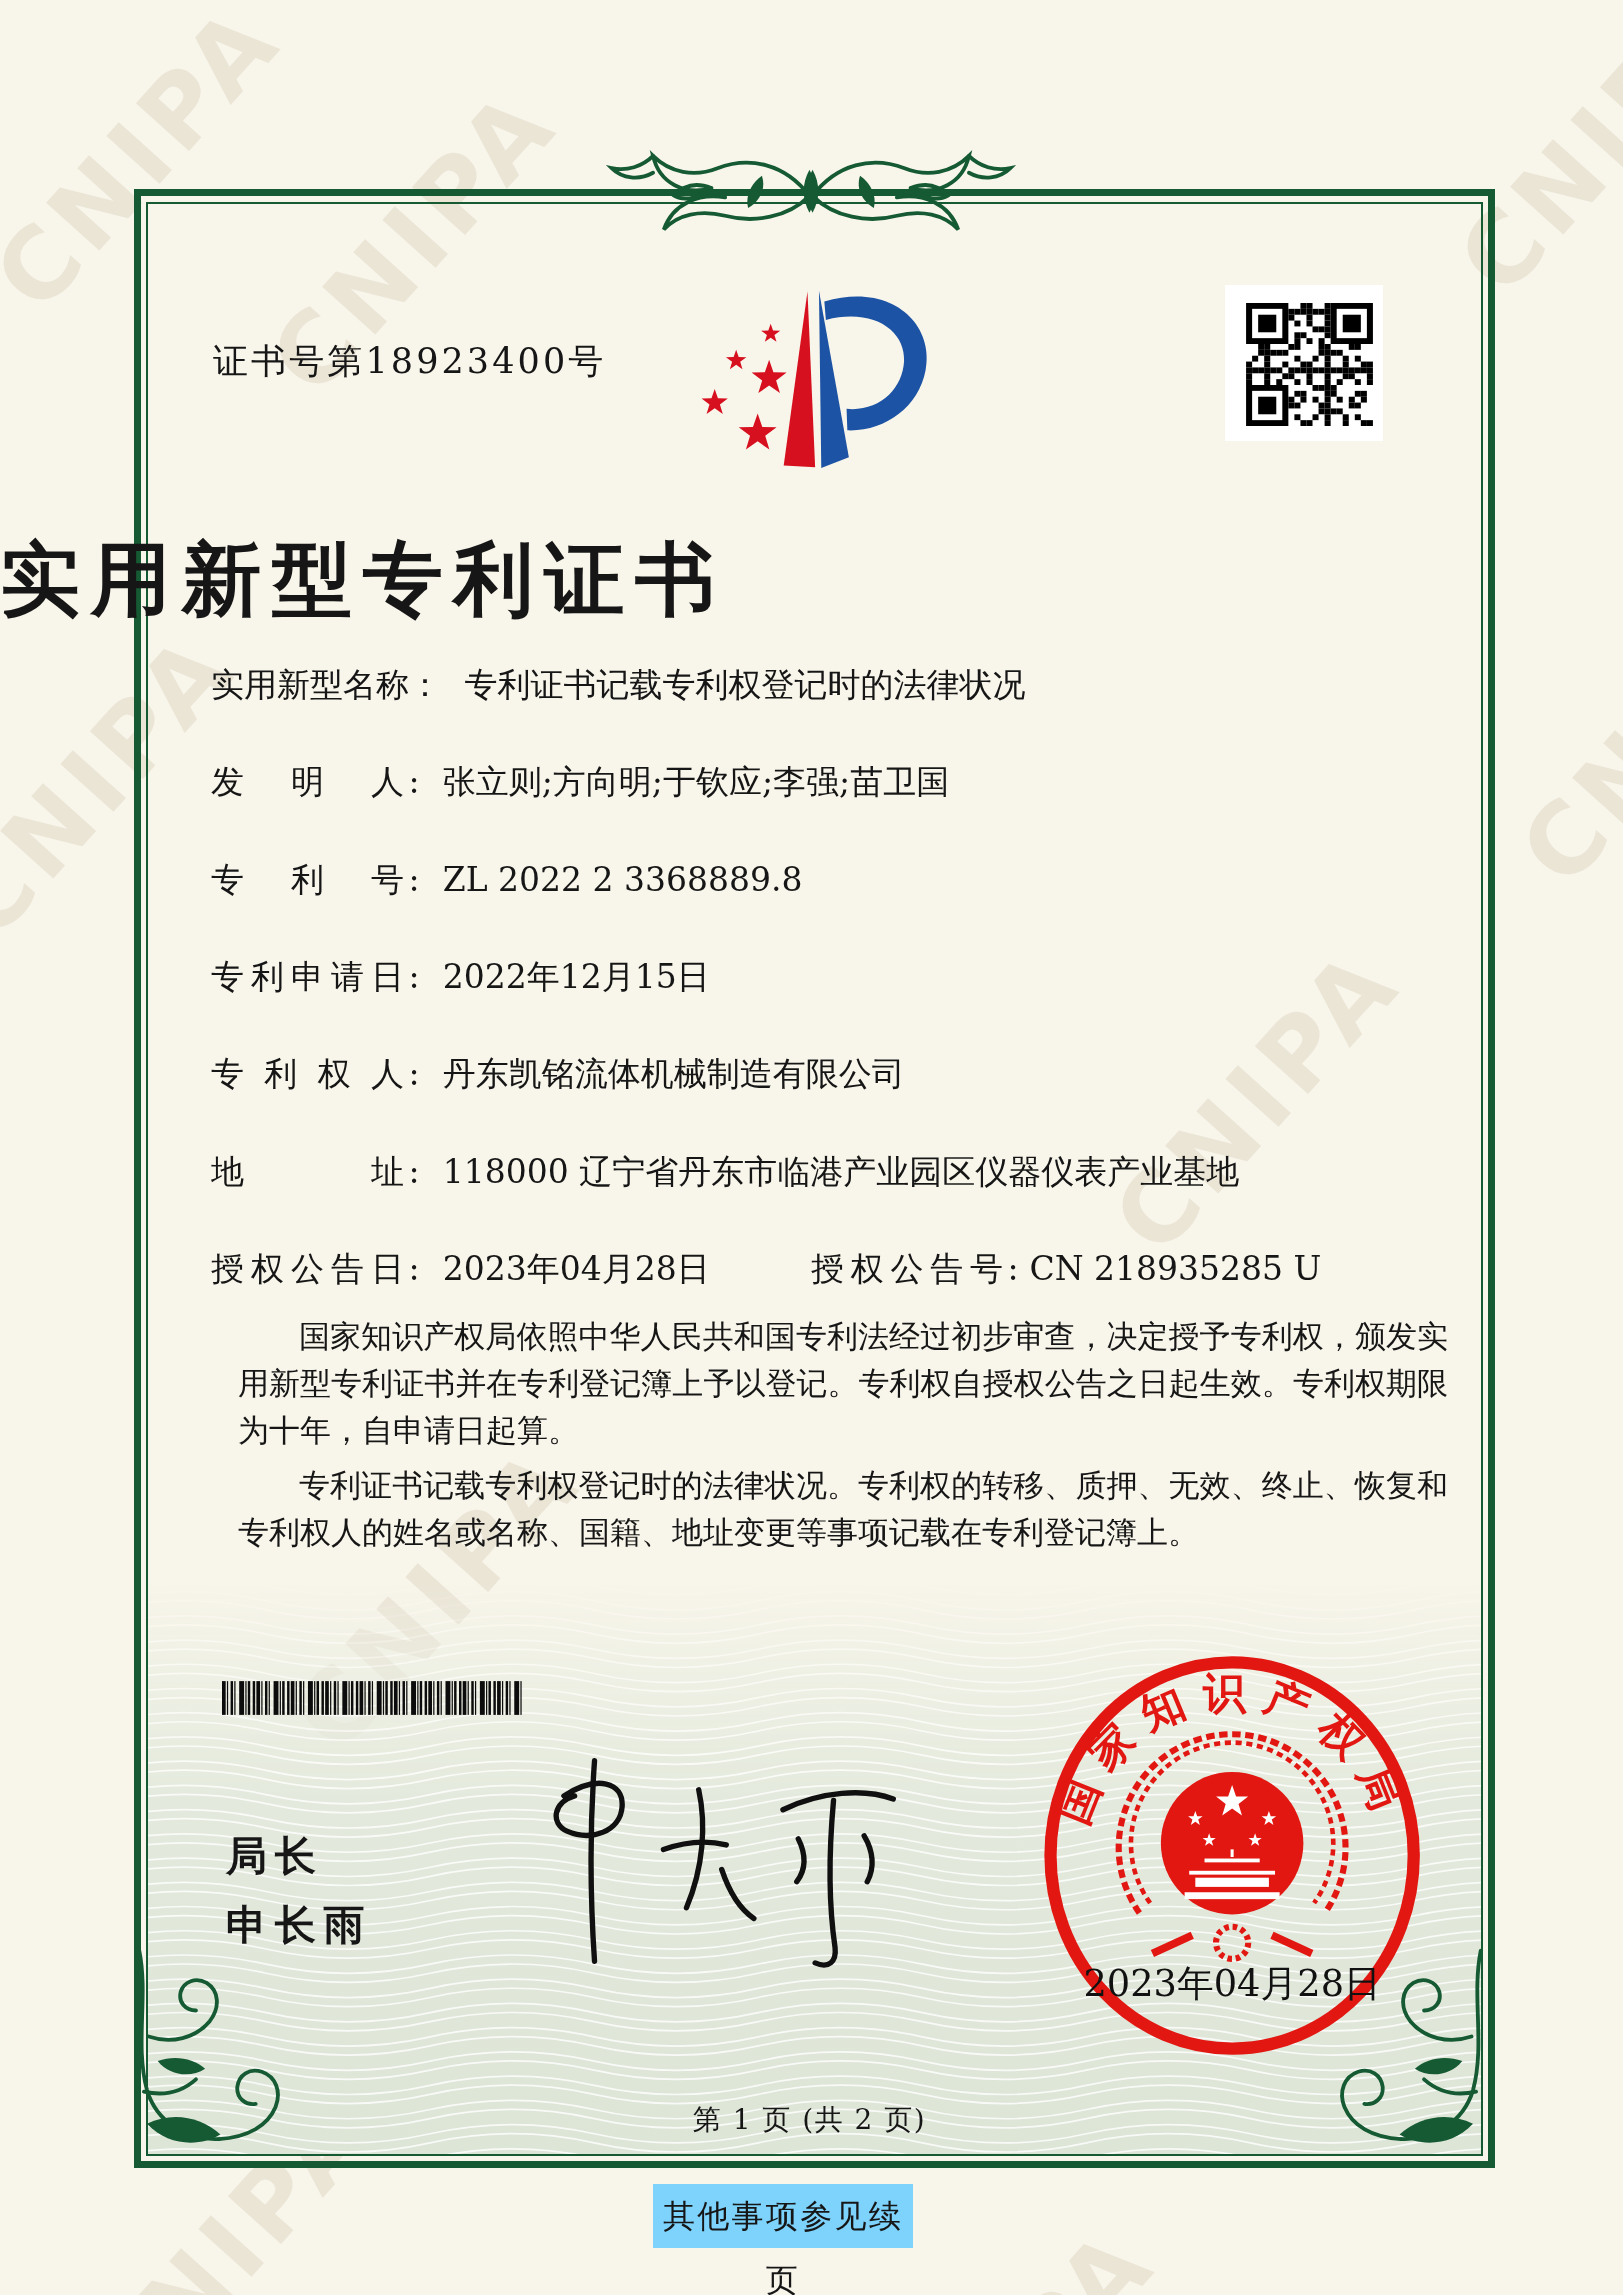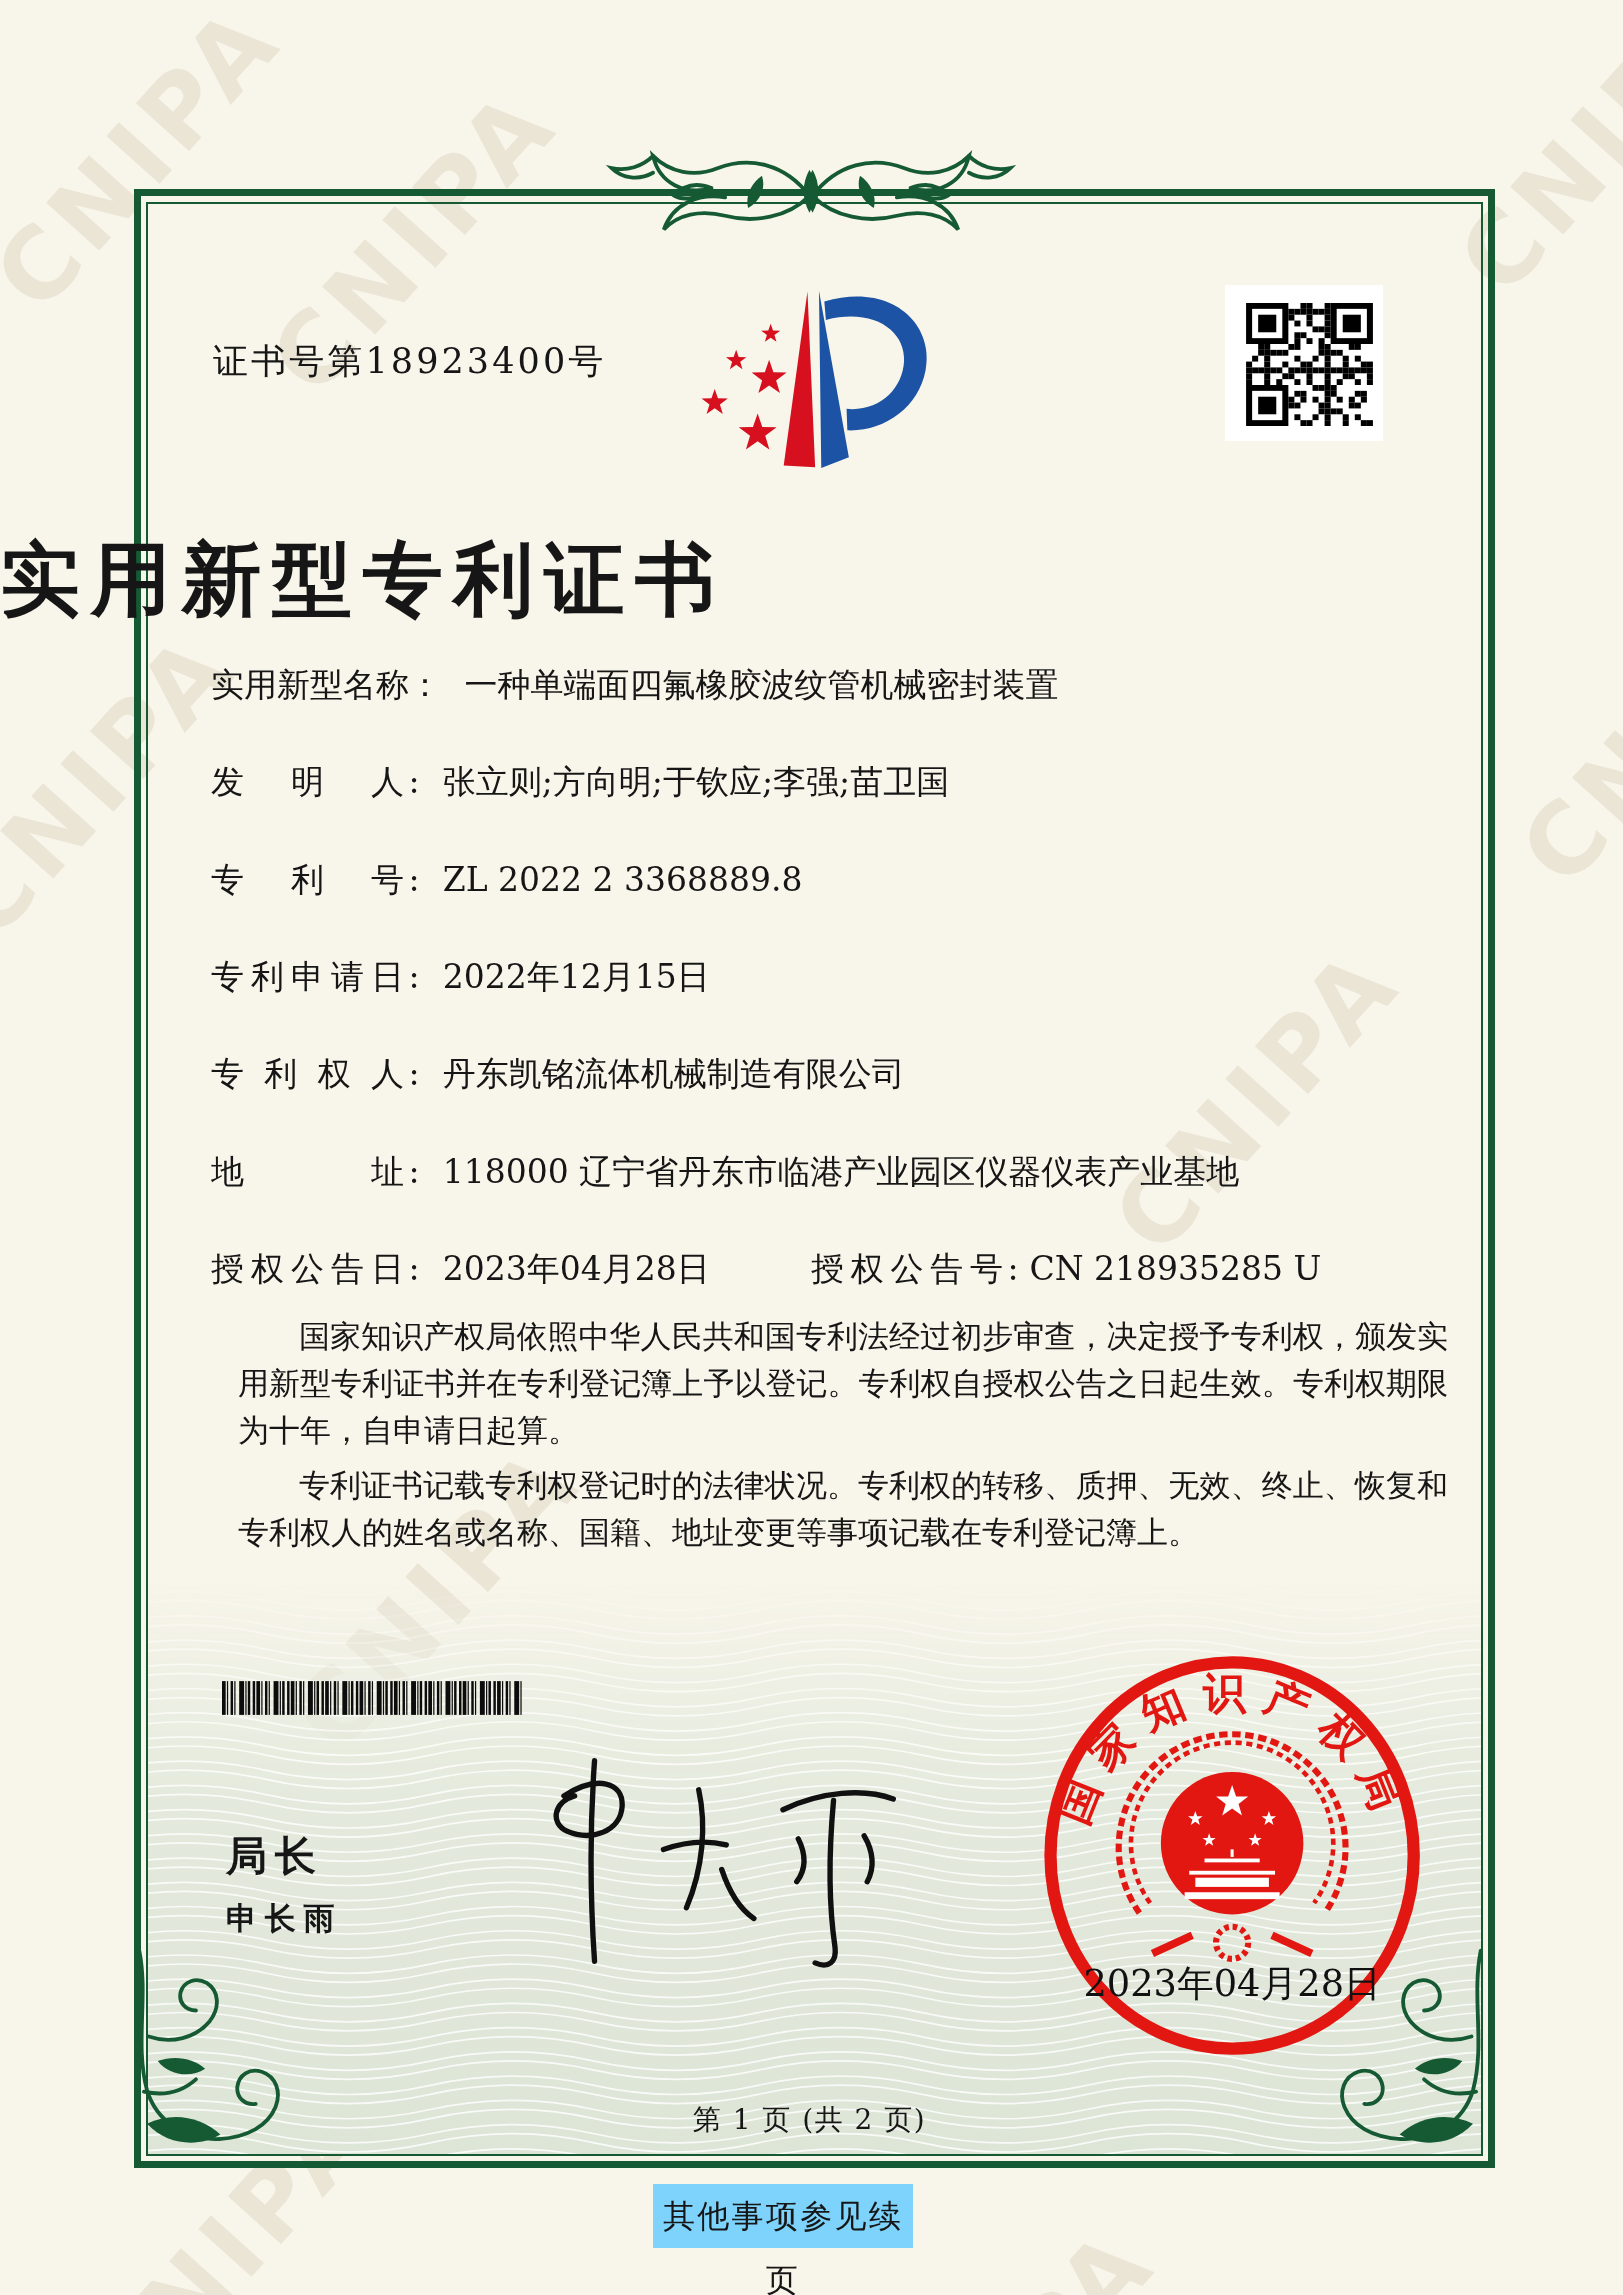--- a/index.html
+++ b/index.html
@@ -47,21 +47,21 @@
   .grant2{position:absolute;left:600px;top:0;}
   .grant2 .flabel{width:192px;}
   .grant2 .fvalue{margin-left:10.7px;}
   
   .paras{left:238px;top:1313px;width:1210px;font-size:31px;line-height:47px;text-align:justify;}
   .paras p{margin:0;text-indent:61px;}
   .paras p + p{margin-top:7.7px;}
   
   .dirtitle{left:226px;top:1829px;font-size:41px;font-weight:bold;letter-spacing:7.7px;
     font-family:"DejaVu Sans","Liberation Sans",sans-serif;}
-  .dirname{left:226px;top:1898px;font-size:31px;font-weight:bold;letter-spacing:7.7px;
+  .dirname{left:226px;top:1898px;font-size:41px;font-weight:bold;letter-spacing:7.7px;
     font-family:"DejaVu Sans","Liberation Sans",sans-serif;}
   .footer{left:0;right:4px;top:2101px;text-align:center;font-size:28px;letter-spacing:1.5px;}
   .contbox{left:653px;top:2184px;width:260px;height:64px;background:#7dd3fc;
     text-align:center;line-height:64px;font-size:32px;letter-spacing:2.3px;}
   .sig path{stroke:#101010;fill:none;stroke-width:7;stroke-linecap:round;stroke-linejoin:round;}
 </style>
 </head>
 <body>
 
 <div id="page" style="--paper: #f8f5ea; --green: #155a33;">
@@ -322,21 +322,21 @@
         <rect x="0" y="106.66666666666666" width="55" height="53.33333333333333" fill="#000"></rect>
         <rect x="7.857142857142857" y="114.28571428571428" width="39.285714285714285" height="38.095238095238095" fill="#fff"></rect>
         <rect x="15.714285714285714" y="121.9047619047619" width="23.57142857142857" height="22.857142857142854" fill="#000"></rect>
       </svg>
   </div>
 
   <div class="abs title">实用新型专利证书</div>
 
   <div class="abs rows">
     <div class="frow" style="top:0">
-      <span class="flabel">实用新型名称</span><span class="fcolon">：</span><span class="fvalue">一种单端面四氟橡胶波纹管机械密封装置</span>
+      <span class="flabel">实用新型名称</span><span class="fcolon">：</span><span class="fvalue">专利证书记载专利权登记时的法律状况</span>
     </div>
     <div class="frow" style="top:97px">
       <span class="flabel">发明人</span><span class="fcolon">:</span><span class="fvalue">张立则;方向明;于钦应;李强;苗卫国</span>
     </div>
     <div class="frow" style="top:195px">
       <span class="flabel">专利号</span><span class="fcolon">:</span><span class="fvalue">ZL 2022 2 3368889.8</span>
     </div>
     <div class="frow" style="top:292px">
       <span class="flabel">专利申请日</span><span class="fcolon">:</span><span class="fvalue">2022年12月15日</span>
     </div>

